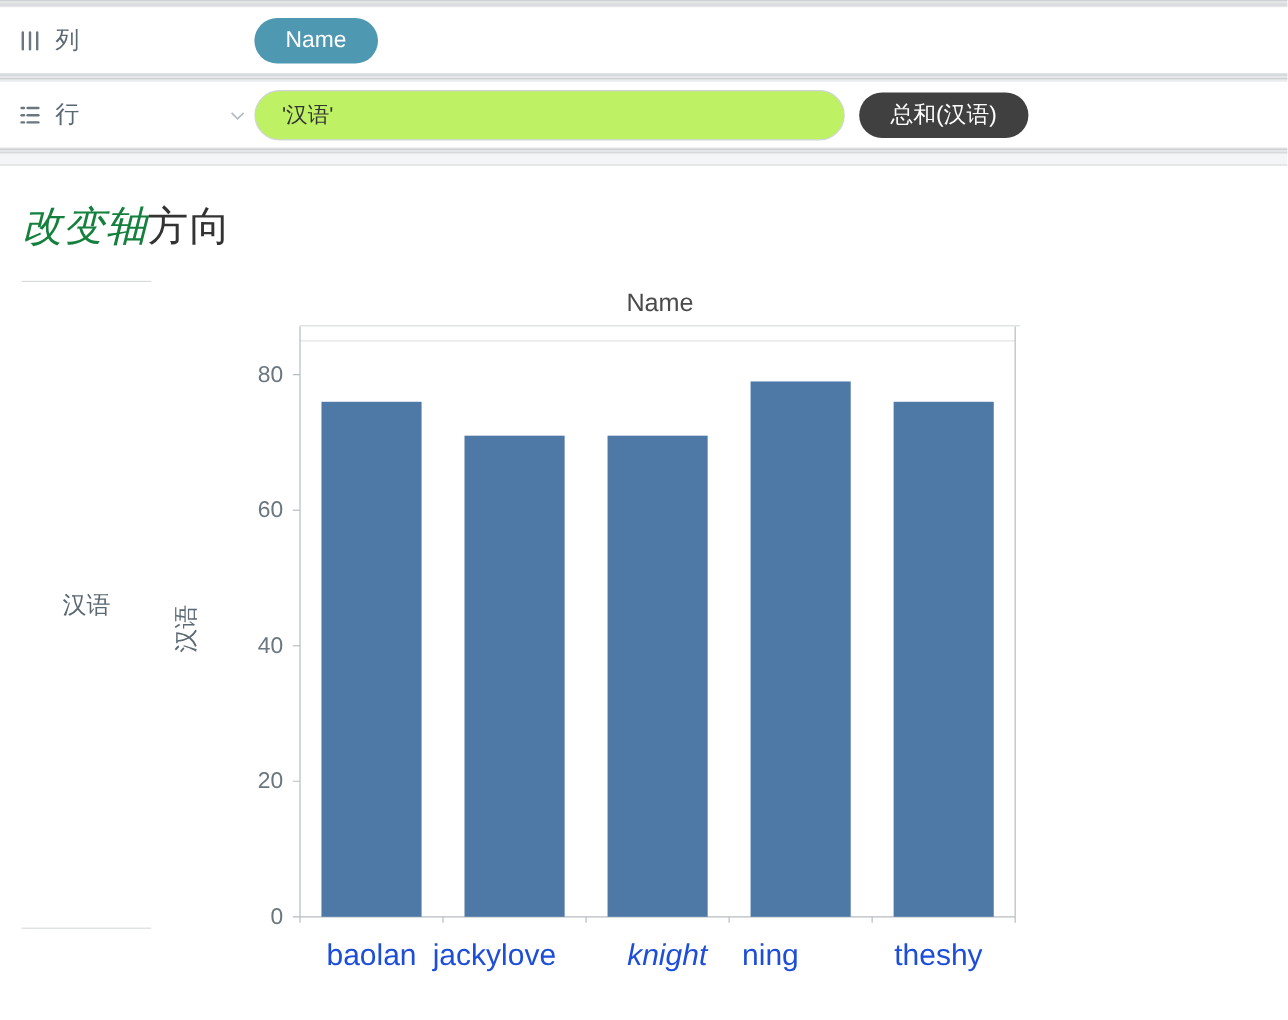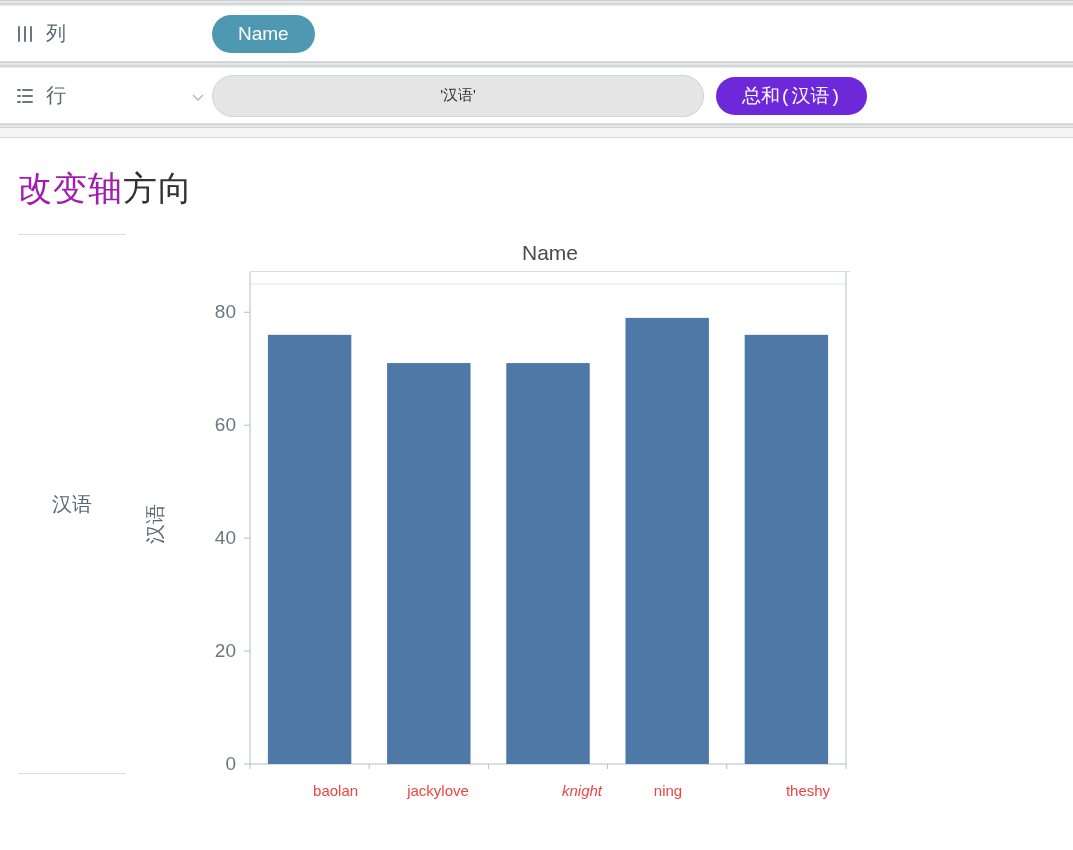--- a/index.html
+++ b/index.html
@@ -48,34 +48,33 @@
     display: inline-flex;
     align-items: center;
     height: 38px;
     padding: 0 26px;
     border-radius: 19px;
     color: #fff;
     font-size: 19px;
     white-space: nowrap;
   }
   .pill-blue { background: #4f98b1; }
-  .pill-green { background: #6d28d9; font-family: Liberation Mono, monospace; }
+  .pill-green { background: #404040; }
 
   .formula-input {
     flex: 0 0 492px;
     height: 42px;
     border: 1px solid #cfd4d8;
     border-radius: 21px;
     padding: 0 22px;
-    font-size: 15px;
+    font-size: 18px;
     color: #333;
-    background: #e5e5e5;
+    background: #bef264;
     outline: none;
     margin-right: 12px;
-    text-align: center;
   }
 
   .divider-bar {
     height: 4px;
     background: #e4e6e8;
     border-top: 1px solid #cfd2d4;
     border-bottom: 1px solid #cfd2d4;
   }
   .gap-bar {
     height: 10px;
@@ -87,21 +86,21 @@
   .chart-pane {
     padding: 18px 0 0 18px;
   }
   .chart-title {
     font-size: 34px;
     font-weight: 400;
     color: #333;
     padding: 10px 0 22px 0;
     letter-spacing: 1px;
   }
-  .chart-title .light { color: #a21caf; font-weight: 300; }
+  .chart-title .light { color: #15803d; font-weight: 300; font-style: italic; }
 
   .chart-layout {
     display: grid;
     grid-template-columns: 108px 724px;
     grid-template-rows: 540px 44px;
   }
   .row-header {
     grid-column: 1; grid-row: 1;
     border-top: 1px solid #d9dcde;
     border-bottom: 1px solid #d9dcde;
@@ -138,24 +137,23 @@
 
   .x-ticks {
     grid-column: 2; grid-row: 2;
     position: relative;
     padding-left: 124px;
   }
   .x-tick {
     position: absolute;
     top: 8px;
     transform: translateX(-50%);
-    font-size: 15px;
-    color: #ef4444;
+    font-size: 25px;
+    color: #1d4ed8;
     white-space: nowrap;
-    margin-left: 26px;
   }
 </style>
 </head>
 <body>
 
 <div class="divider-bar"></div>
 
 <div class="shelf-wrap">
   <div class="shelf">
     <div class="shelf-label-box">

